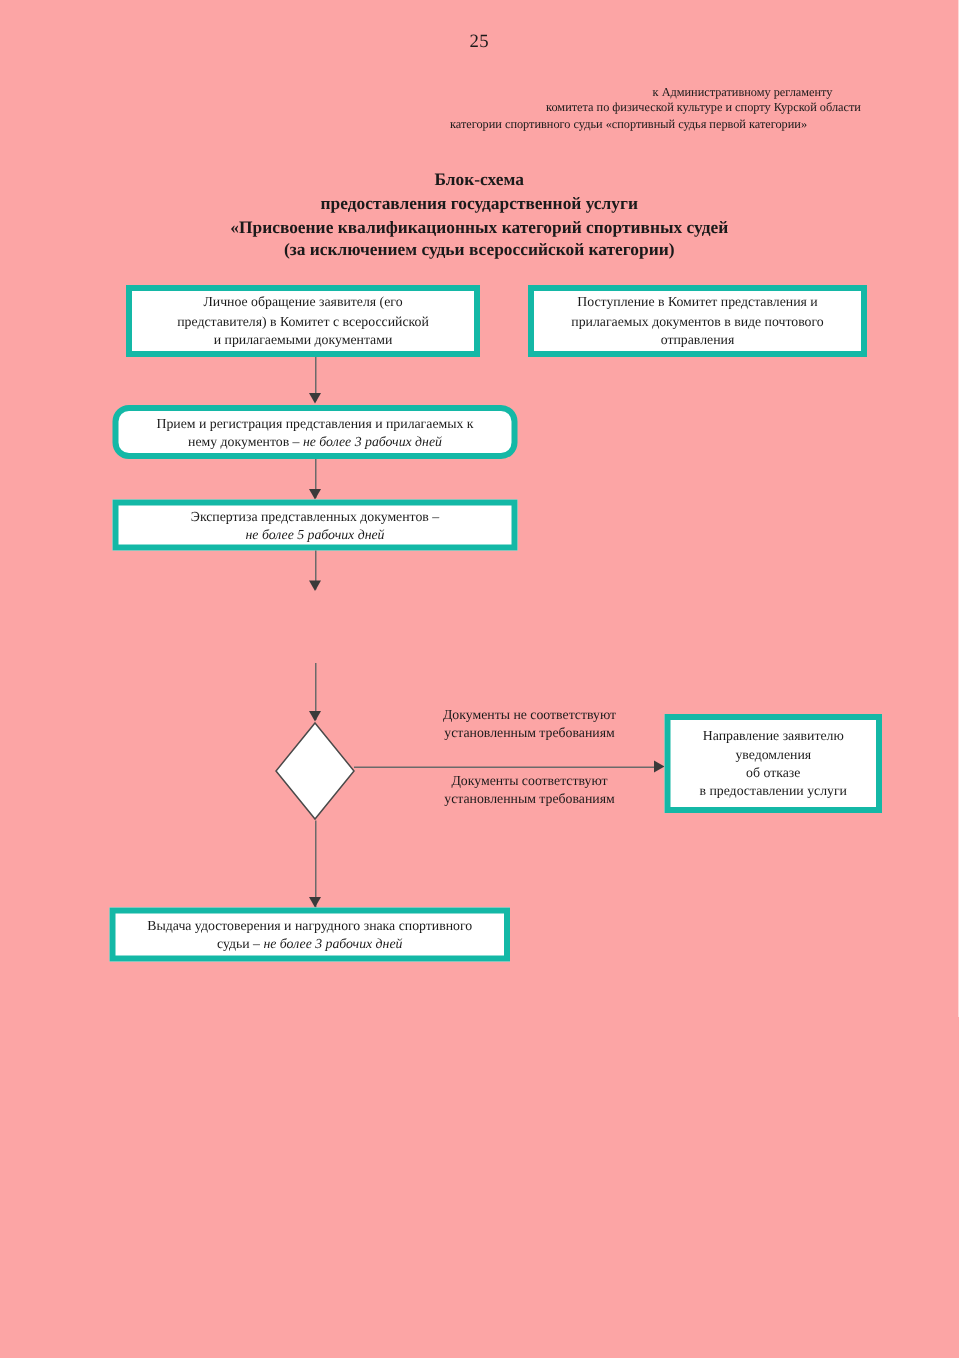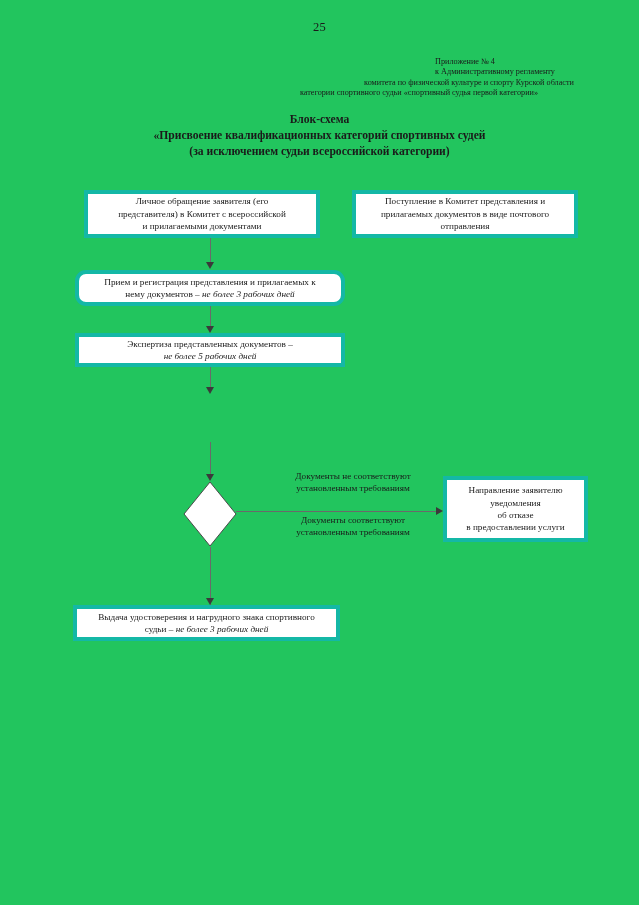--- a/index.html
+++ b/index.html
@@ -8,21 +8,21 @@
     background: #ffffff;
   }
   body {
     font-family: "Liberation Serif", "DejaVu Serif", serif;
     color: #1a1a1a;
   }
   #page {
     position: relative;
     width: 639px;
     height: 905px;
-    background: #22c55e;
+    background: #fca5a5;
     overflow: hidden;
   }
 
   
   .page-number {
     position: absolute;
     left: 0;
     top: 20px;
     width: 639px;
     text-align: center;
@@ -113,28 +113,28 @@
   }
 </style>
 </head>
 <body>
 
 <div id="page">
 
   <div class="page-number">25</div>
 
   <div class="appendix-header">
-    <span class="ln ln-1">Приложение № 4</span>
     <span class="ln ln-2">к Административному регламенту</span>
     <span class="ln ln-3">комитета по физической культуре и спорту Курской области</span>
     <span class="ln ln-5">категории спортивного судьи «спортивный судья первой категории»</span>
   </div>
 
   <div class="doc-title">
     <div>Блок-схема</div>
+    <div>предоставления государственной услуги</div>
     <div>«Присвоение квалификационных категорий спортивных судей</div>
     <div>(за исключением судьи всероссийской категории)</div>
   </div>
 
   <div class="fbox" style="left:84px; top:190px; width:236px; height:48px;">
     <span class="txt">
       <span>Личное обращение заявителя (его</span><br>
       <span>представителя) в Комитет с всероссийской</span><br>
       <span>и прилагаемыми документами</span>
     </span>

